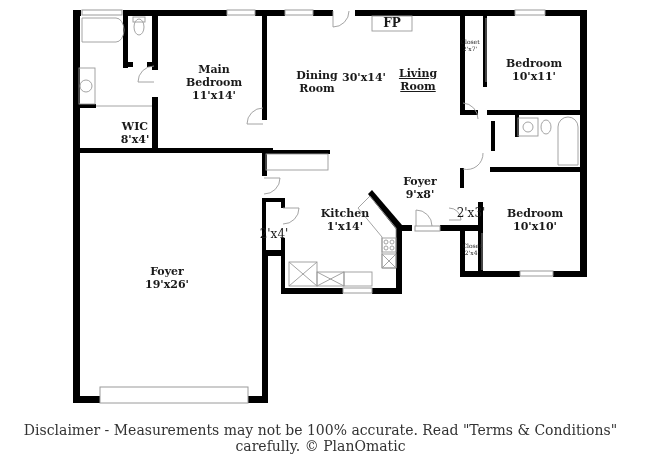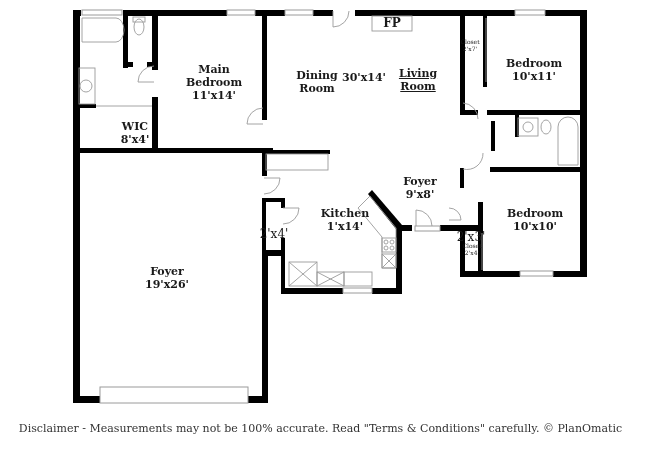--- a/index.html
+++ b/index.html
@@ -4,21 +4,21 @@
   <style>
     html, body { margin: 0; padding: 0; background: #ffffff; }
     body { width: 650px; height: 473px; position: relative; overflow: hidden;
            font-family: "DejaVu Serif", "Liberation Serif", serif; }
     #plan { position: absolute; left: 0; top: 0; }
     .lbl { position: absolute; text-align: center; color: #1a1a1a; font-weight: bold;
            line-height: 13px; font-size: 11px; white-space: nowrap; transform: translateX(-50%); }
     .lbl.small { font-size: 6px; line-height: 7px; font-weight: normal; }
     .lbl.tiny { font-size: 12px; line-height: 8px; font-weight: normal; }
     .disclaimer { position: absolute; left: 0; width: 641px; top: 422px; text-align: center;
-                  font-size: 11px; color: #333; font-family: "DejaVu Serif", serif; }
+                  font-size: 14px; color: #333; font-family: "DejaVu Serif", serif; }
   </style>
 </head>
 <body>
 
 <svg id="plan" width="650" height="473" viewBox="0 0 650 473" xmlns="http://www.w3.org/2000/svg">
   <g fill="#000">
 
     <rect x="73" y="10" width="8" height="6"></rect>
     <rect x="123" y="10" width="104" height="6"></rect>
     <rect x="255" y="10" width="30" height="6"></rect>
@@ -183,21 +183,21 @@
   </div>
 
   <div class="lbl small" style="left:470px;top:38px;">
     <div>Closet</div>
     <div>2'x7'</div>
   </div>
   <div class="lbl small" style="left:472px;top:242px;">
     <div>Closet</div>
     <div>2'x4'</div>
   </div>
-  <div class="lbl tiny" style="left:471px;top:209px;margin-top:24px;">
+  <div class="lbl tiny" style="left:471px;top:209px;">
     <div>2'x3'</div>
   </div>
   <div class="lbl tiny" style="left:274px;top:230px;">
     <div>2'x4'</div>
   </div>
   <div class="lbl tiny" style="left:392px;top:19px;font-weight:bold;">
     <div>FP</div>
   </div>
 </div>
 

